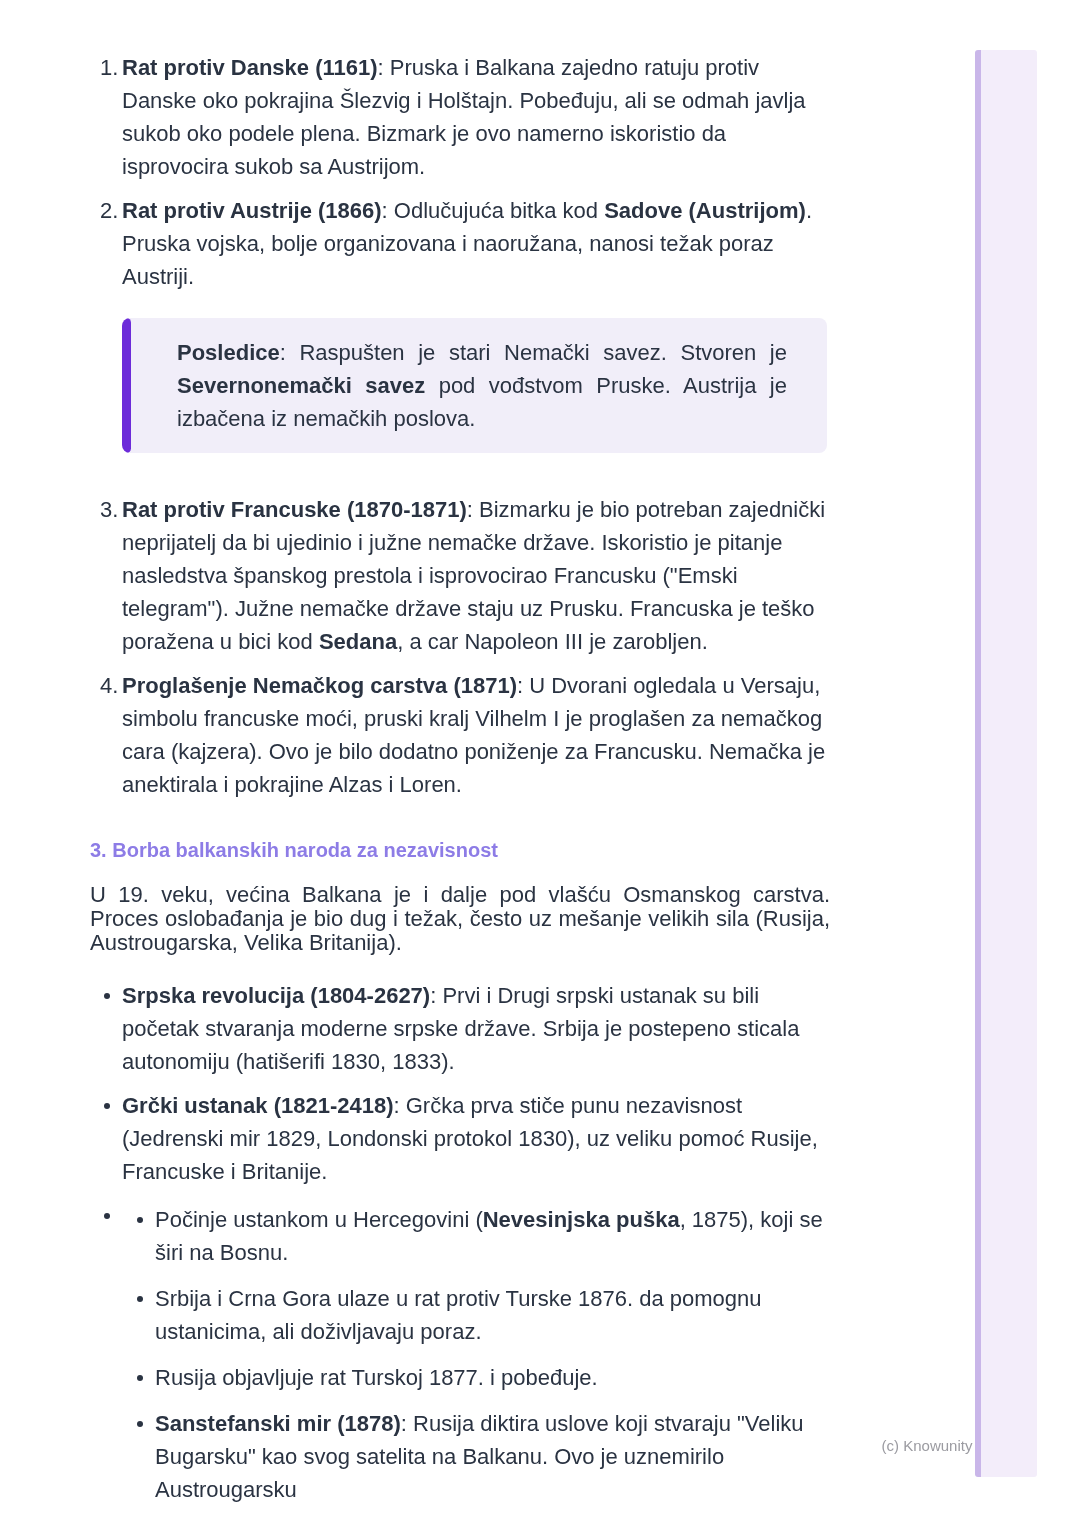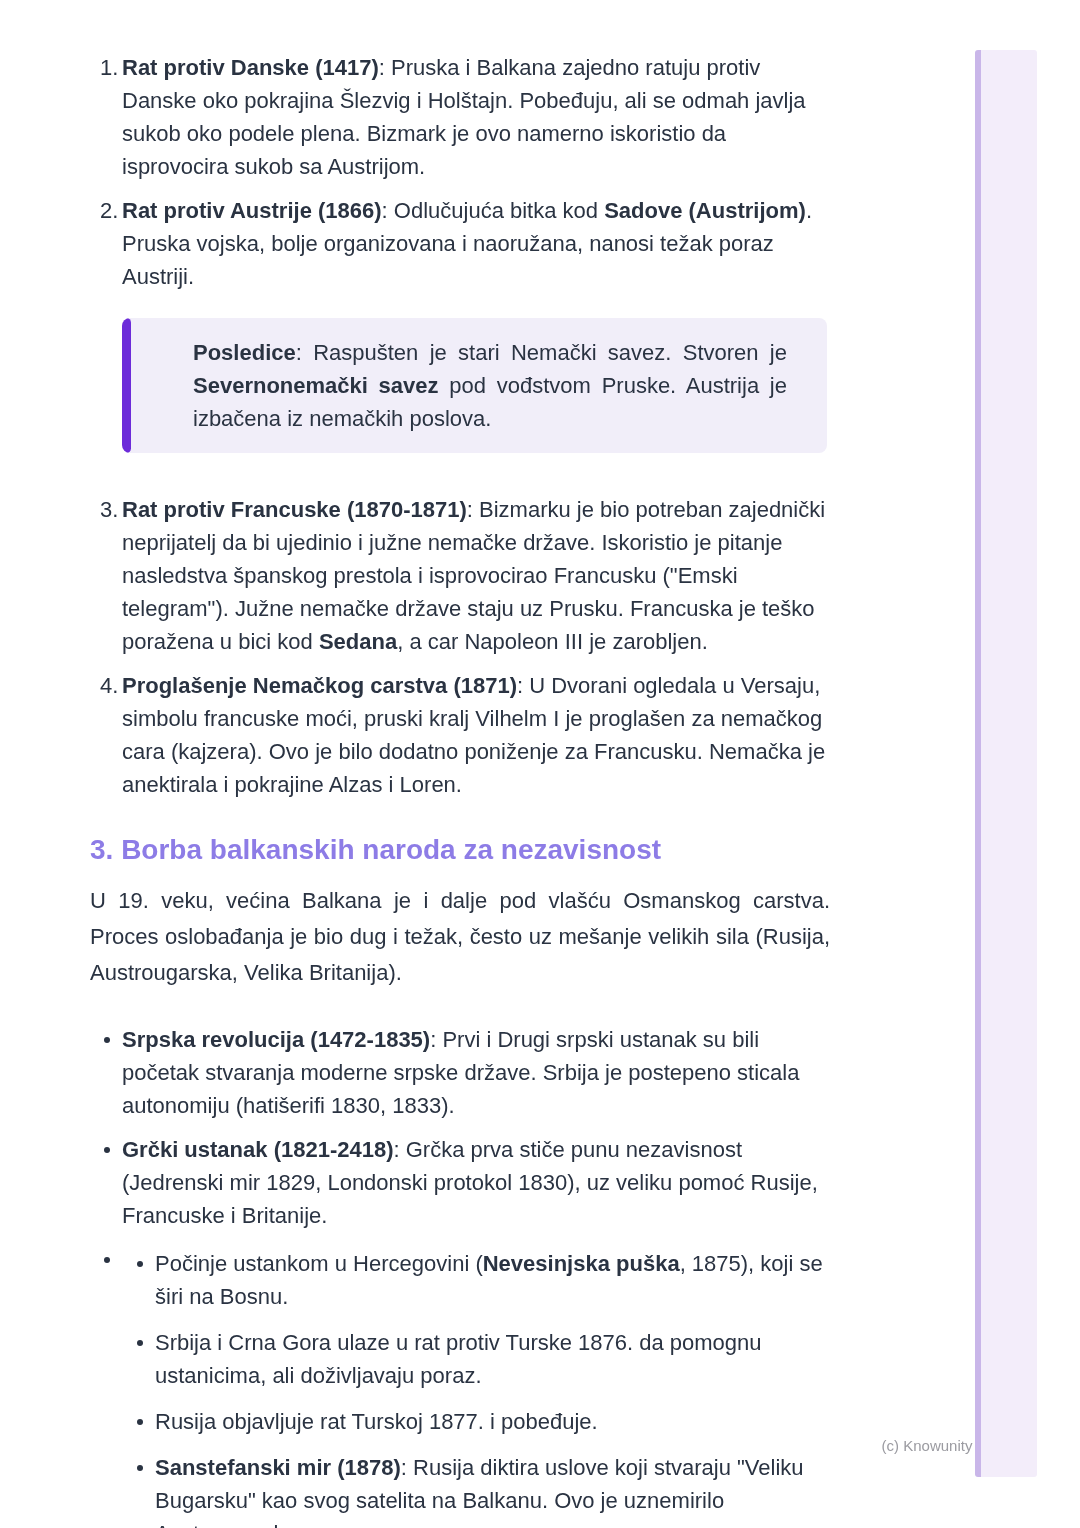--- a/index.html
+++ b/index.html
@@ -33,32 +33,31 @@
   
   .callout{
     margin:25px 0 40px 32px; width:705px;
     background:var(--callout_bg);
     border-radius:8px;
     display:flex;
     overflow:hidden;
   }
   .callout-bar{flex:0 0 9px; background:var(--callout_border); border-radius:8px;}
   .callout-txt{
-    flex:1 1 auto; padding:18px 40px 18px 14px;
+    flex:1 1 auto; padding:18px 40px 18px 46px;
     text-align:justify;
-    margin-left:48px;
   }
   
   .heading{
     margin:32px 0 16px 0;
-    font-size:28px; line-height:34px; font-weight:700;
+    font-size:20px; line-height:34px; font-weight:700;
     color:var(--heading);
   }
   .intro{
-    text-align:justify; line-height:36px; margin-bottom:32px;
+    text-align:justify; line-height:24px; margin-bottom:24px;
   }
   
   .sublist{margin-top:4px;}
   .subitem{display:flex; margin-bottom:13px;}
   .subitem .sdot{flex:0 0 18px; margin-left:15px; position:relative;}
   .subitem .sdot::after{
     content:""; position:absolute; left:0px; top:14px;
     width:6px; height:6px; border-radius:50%; background:var(--text);
   }
   .subitem .txt{flex:1 1 auto;}
@@ -76,21 +75,21 @@
     z-index:1; white-space:nowrap;
   }
 </style>
 </head>
 <body>
 
 <div class="doc">
 
   <div class="item">
     <span class="marker">1.</span>
-    <div class="txt"><b>Rat protiv Danske (1417)</b><span>: Pruska i Balkana zajedno ratuju protiv Danske oko pokrajina Šlezvig i Holštajn. Pobeđuju, ali se odmah javlja sukob oko podele plena. Bizmark je ovo namerno iskoristio da isprovocira sukob sa Austrijom.</span></div>
+    <div class="txt"><b>Rat protiv Danske (1161)</b><span>: Pruska i Balkana zajedno ratuju protiv Danske oko pokrajina Šlezvig i Holštajn. Pobeđuju, ali se odmah javlja sukob oko podele plena. Bizmark je ovo namerno iskoristio da isprovocira sukob sa Austrijom.</span></div>
   </div>
 
   <div class="item">
     <span class="marker">2.</span>
     <div class="txt"><b>Rat protiv Austrije (1866)</b><span>: Odlučujuća bitka kod </span><b>Sadove (Austrijom)</b><span>. Pruska vojska, bolje organizovana i naoružana, nanosi težak poraz Austriji.</span></div>
   </div>
 
   <div class="callout">
     <div class="callout-bar"></div>
     <div class="callout-txt"><b>Posledice</b><span>: Raspušten je stari Nemački savez. Stvoren je </span><b>Severnonemački savez</b><span> pod vođstvom Pruske. Austrija je izbačena iz nemačkih poslova.</span></div>
@@ -105,21 +104,21 @@
     <span class="marker">4.</span>
     <div class="txt"><b>Proglašenje Nemačkog carstva (1871)</b><span>: U Dvorani ogledala u Versaju, simbolu francuske moći, pruski kralj Vilhelm I je proglašen za nemačkog cara (kajzera). Ovo je bilo dodatno poniženje za Francusku. Nemačka je anektirala i pokrajine Alzas i Loren.</span></div>
   </div>
 
   <h2 class="heading">3. Borba balkanskih naroda za nezavisnost</h2>
 
   <p class="intro">U 19. veku, većina Balkana je i dalje pod vlašću Osmanskog carstva. Proces oslobađanja je bio dug i težak, često uz mešanje velikih sila (Rusija, Austrougarska, Velika Britanija).</p>
 
   <div class="item">
     <span class="dot"></span>
-    <div class="txt"><b>Srpska revolucija (1472-1835)</b><span>: Prvi i Drugi srpski ustanak su bili početak stvaranja moderne srpske države. Srbija je postepeno sticala autonomiju (hatišerifi 1830, 1833).</span></div>
+    <div class="txt"><b>Srpska revolucija (1804-2627)</b><span>: Prvi i Drugi srpski ustanak su bili početak stvaranja moderne srpske države. Srbija je postepeno sticala autonomiju (hatišerifi 1830, 1833).</span></div>
   </div>
 
   <div class="item">
     <span class="dot"></span>
     <div class="txt"><b>Grčki ustanak (1821-2418)</b><span>: Grčka prva stiče punu nezavisnost (Jedrenski mir 1829, Londonski protokol 1830), uz veliku pomoć Rusije, Francuske i Britanije.</span></div>
   </div>
 
   <div class="item">
     <span class="dot"></span>
     <div class="txt">

